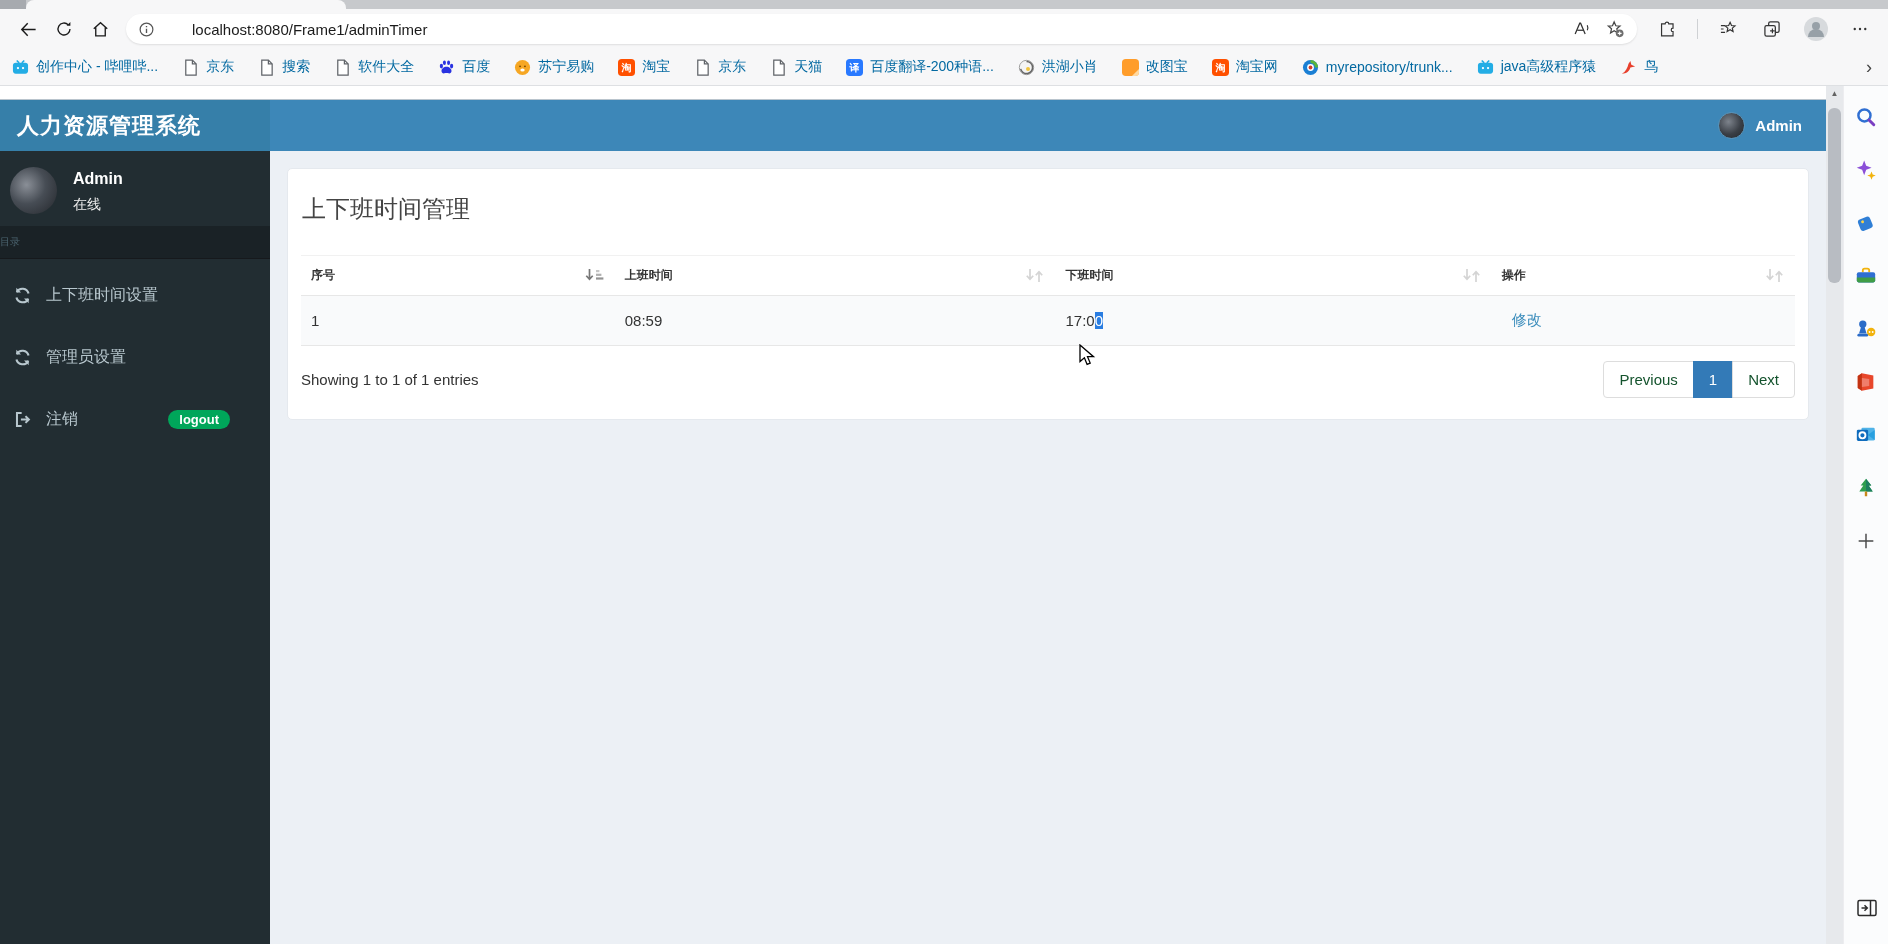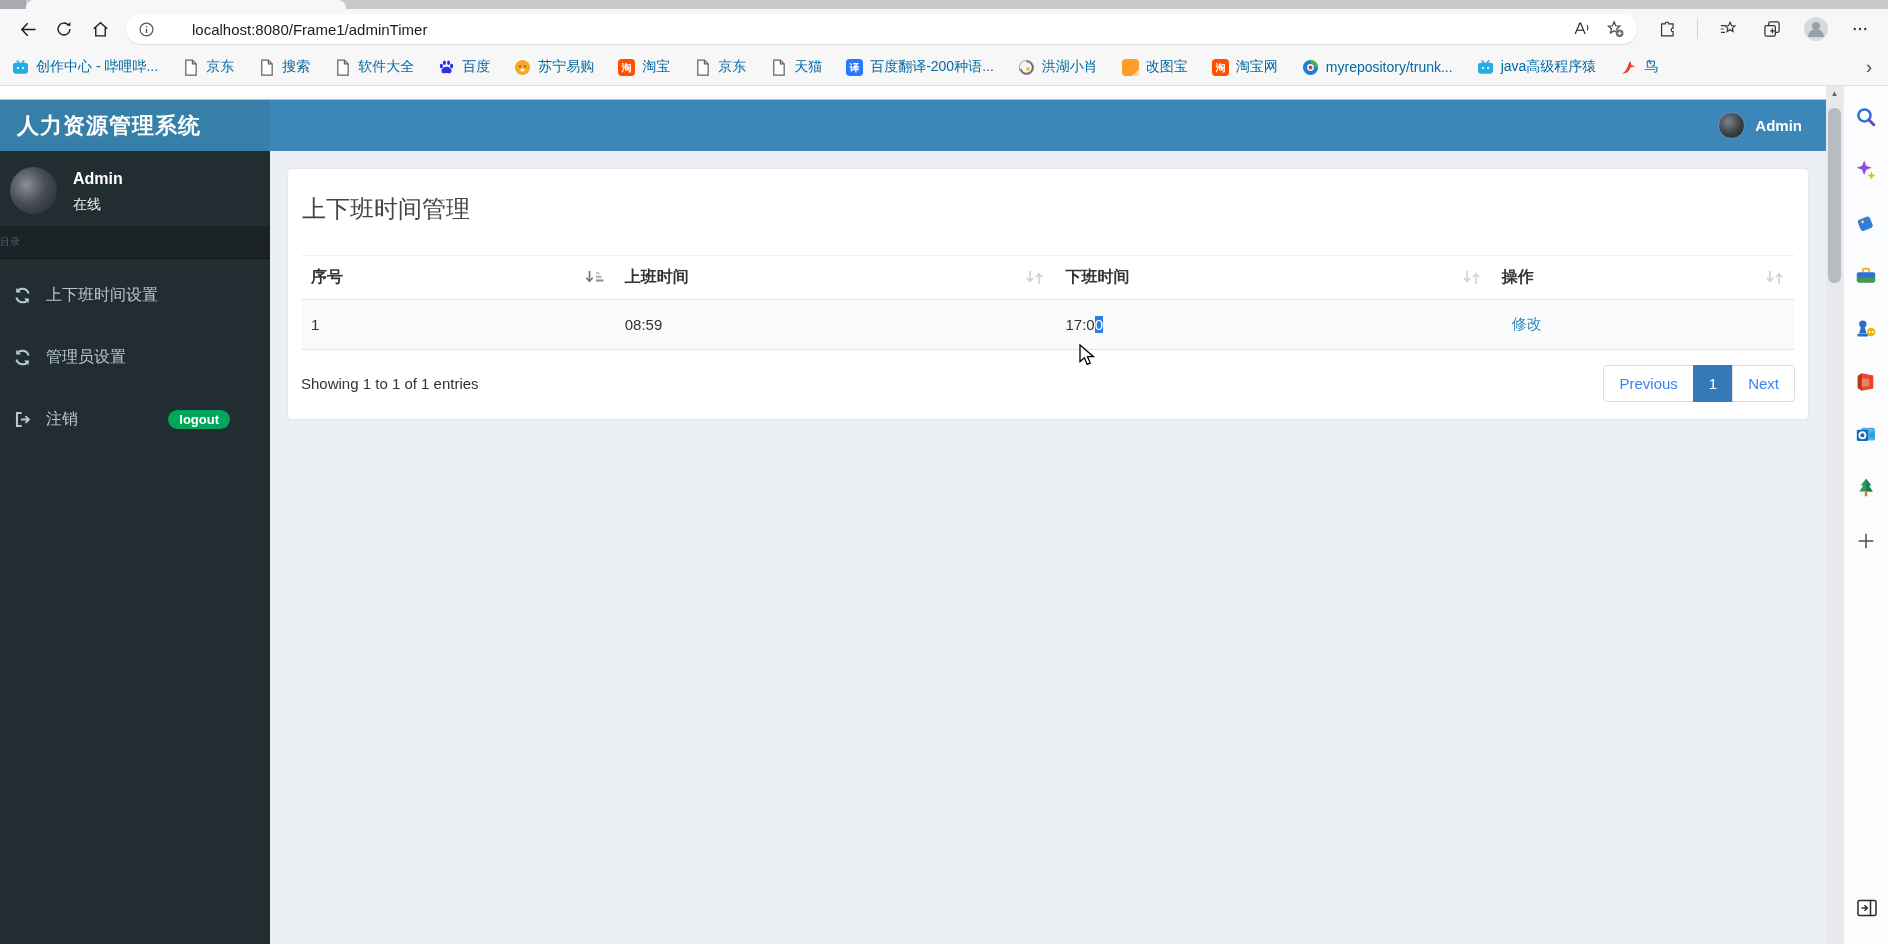--- a/index.html
+++ b/index.html
@@ -43,30 +43,30 @@
   .menu { border-top:1px solid #16191c; }
   .menu-item { display:flex; align-items:center; gap:15px; padding:15px 14px; margin-top:11px; color:#b8c7ce; font-size:16px; cursor:default; }
   .menu-item .mi-icon { width:17px; height:17px; flex:0 0 auto; }
   .menu-badge { margin-left:auto; margin-right:26px; background:#00a65a; color:#fff; font-size:13px; font-weight:bold; padding:2px 11px; border-radius:10px; }
 
   .content { flex:1; background:#ecf0f5; padding:17px; }
   .card { background:#fff; border:1px solid #e5e9ee; border-radius:5px; padding:13px; min-height:252px; }
   .card-title { font-size:24px; color:#444; font-weight:normal; margin:11px 0 30px 1px; }
   table.data-table { width:100%; border-collapse:collapse; border-top:1px solid #f1f1f1; }
   table.data-table th { padding:11px 10px; border-bottom:1px solid #e7e7e7; }
-  .th-inner { display:flex; align-items:center; justify-content:space-between; font-size:16px; color:#333; font-weight:bold; }
+  .th-inner { display:flex; align-items:center; justify-content:space-between; font-size:12px; color:#333; font-weight:bold; }
   .sort-glyph { width:21px; height:15px; flex:0 0 auto; }
   table.data-table td { padding:15px 10px; font-size:15px; color:#333; background:#f9fafb; border-bottom:1px solid #e7e7e7; }
   .sel-char { background:#2a7de1; color:#fff; }
   .action-link { color:#3c8dbc; text-decoration:none; cursor:pointer;margin-left:10px; }
 
   .table-footer { display:flex; align-items:center; justify-content:space-between; margin-top:15px; }
   .dt-info { font-size:15px; color:#333; }
   .pagination { display:flex; }
-  .page-btn { border:1px solid #ddd; background:#fff; color:#3b82f6; font-size:15px; padding:9px 15px; margin-left:-1px; font-family:"Liberation Sans",sans-serif; cursor:pointer; }
+  .page-btn { border:1px solid #ddd; background:#fff; color:#14532d; font-size:15px; padding:9px 15px; margin-left:-1px; font-family:"Liberation Sans",sans-serif; cursor:pointer; }
   .page-btn.first { border-radius:4px 0 0 4px; margin-left:0; }
   .page-btn.last { border-radius:0 4px 4px 0; }
   .page-btn.active { background:#337ab7; border-color:#337ab7; color:#fff; }
 
   
   .scrollbar { position:absolute; top:86px; right:45px; width:17px; height:858px; background:#e7e9ec; }
   .scroll-up { height:15px; display:flex; align-items:center; justify-content:center; color:#636363; font-size:8px; }
   .scroll-thumb { position:absolute; left:2px; top:22px; width:13px; height:175px; background:#b8bcc2; border-radius:6px; }
   .edge-sidebar { position:absolute; top:86px; right:0; width:45px; height:858px; background:#fbfcfd; border-left:1px solid #ededf0; display:flex; flex-direction:column; align-items:center; padding-top:20px; gap:31px; }
   .edge-icon { width:22px; height:22px; cursor:pointer; }

